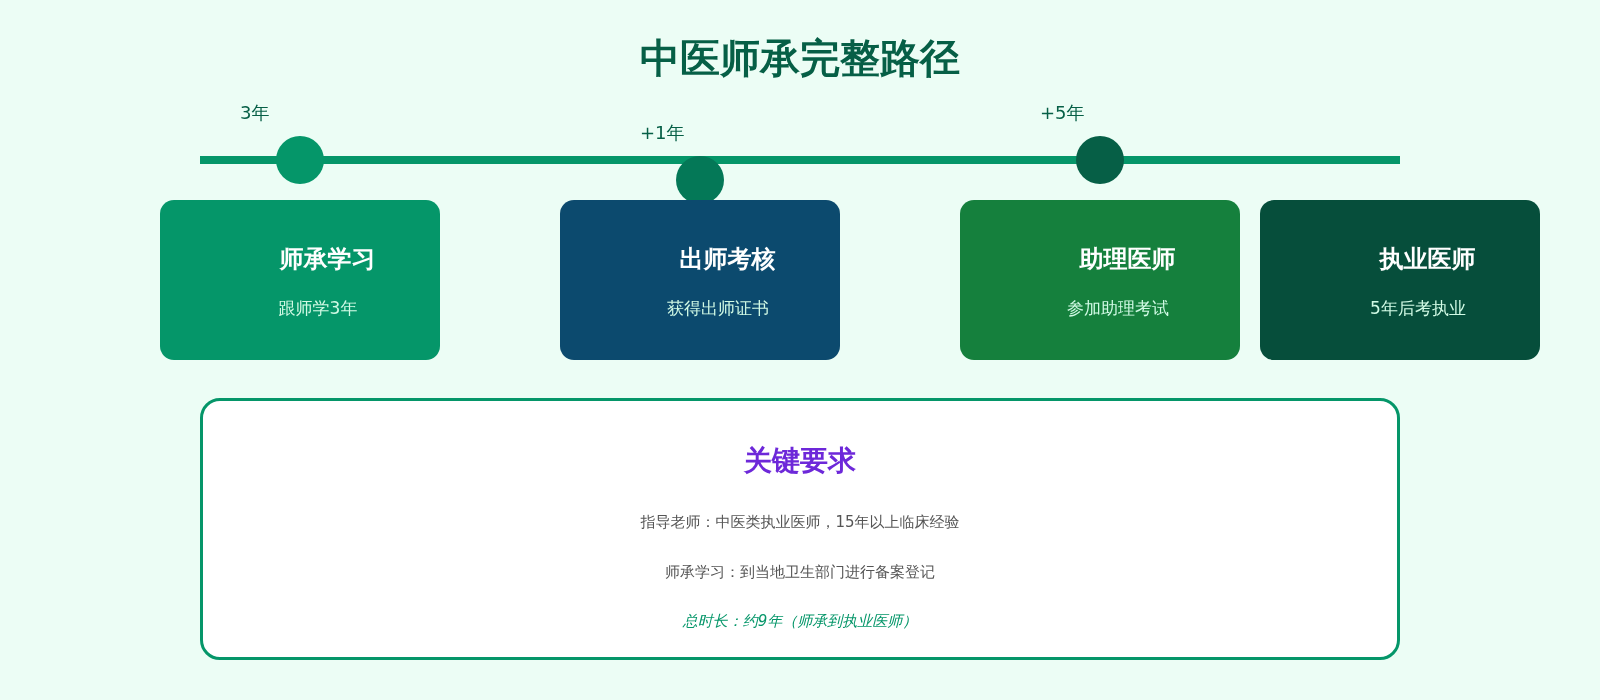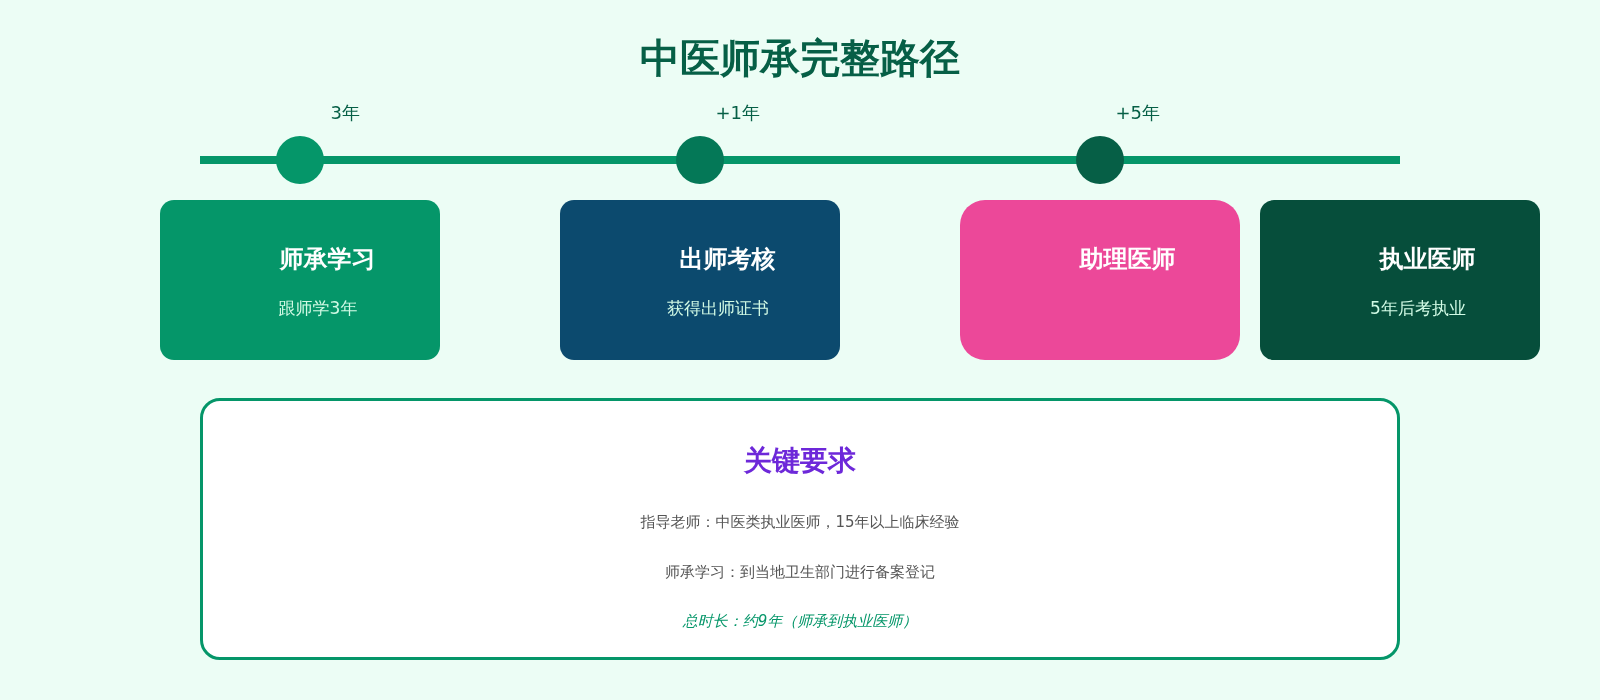--- a/index.html
+++ b/index.html
@@ -39,21 +39,21 @@
       width: 120px;
       margin-left: -60px;
       top: 98px;
       height: 90px;
     }
     .milestone-label {
       position: absolute;
       top: 2px;
       left: 0;
       width: 120px;
-      text-align: right;
+      text-align: left;
       font-size: 18px;
       line-height: 26px;
       color: #065f46;
     }
     .milestone-dot {
       position: absolute;
       left: 36px;
       top: 38px;
       width: 48px;
       height: 48px;
@@ -124,39 +124,40 @@
 <body>
 
 <h1 class="title">中医师承完整路径</h1>
 
 <div class="timeline-line"></div>
 
 <div class="milestone" style="left:300px;">
   <div class="milestone-label">3年</div>
   <div class="milestone-dot" style="background:#059669;"></div>
 </div>
-<div class="milestone" style="left:700px;">
+<div class="milestone" style="left:700px;margin-top:20px;">
   <div class="milestone-label">+1年</div>
   <div class="milestone-dot" style="background:#047857;"></div>
 </div>
 <div class="milestone" style="left:1100px;">
   <div class="milestone-label">+5年</div>
   <div class="milestone-dot" style="background:#065f46;"></div>
 </div>
 
 <div class="card" style="left:160px; background:#059669;">
   <div class="card-title">师承学习</div>
   <div class="card-sub">跟师学3年</div>
 </div>
 <div class="card" style="left:560px; background:#0c4a6e;">
   <div class="card-title">出师考核</div>
   <div class="card-sub">获得出师证书</div>
 </div>
-<div class="card" style="left:960px; background:#ec4899;border-radius:25px;">
+<div class="card" style="left:960px; background:#15803d;">
   <div class="card-title">助理医师</div>
+  <div class="card-sub">参加助理考试</div>
 </div>
 <div class="card" style="left:1260px; background:#064e3b;">
   <div class="card-title">执业医师</div>
   <div class="card-sub">5年后考执业</div>
 </div>
 
 <div class="req-box">
   <div class="req-title">关键要求</div>
   <div class="req-line" style="top:106px;">指导老师：中医类执业医师，15年以上临床经验</div>
   <div class="req-line" style="top:156px;">师承学习：到当地卫生部门进行备案登记</div>

